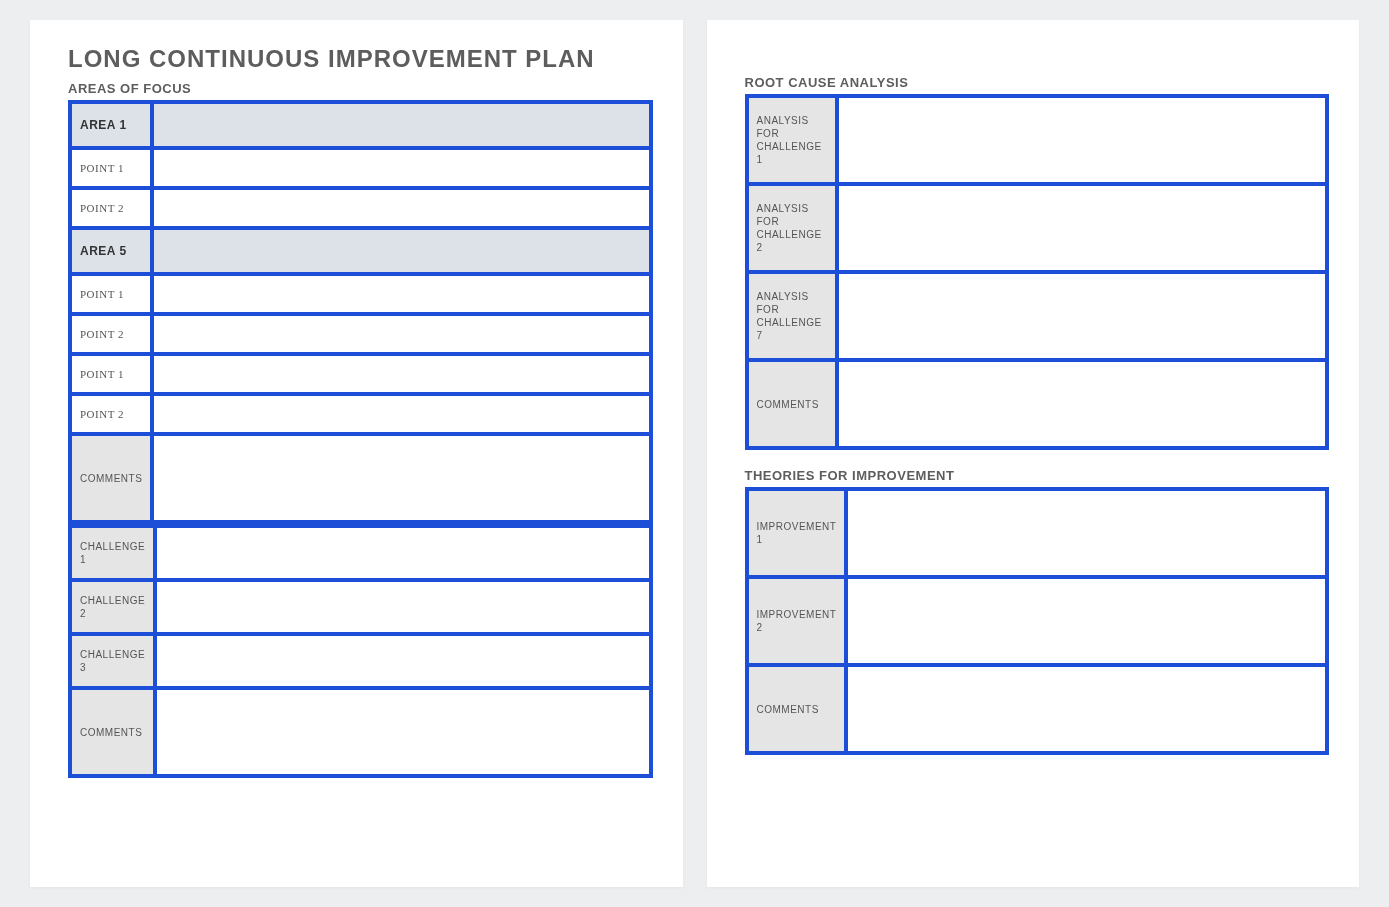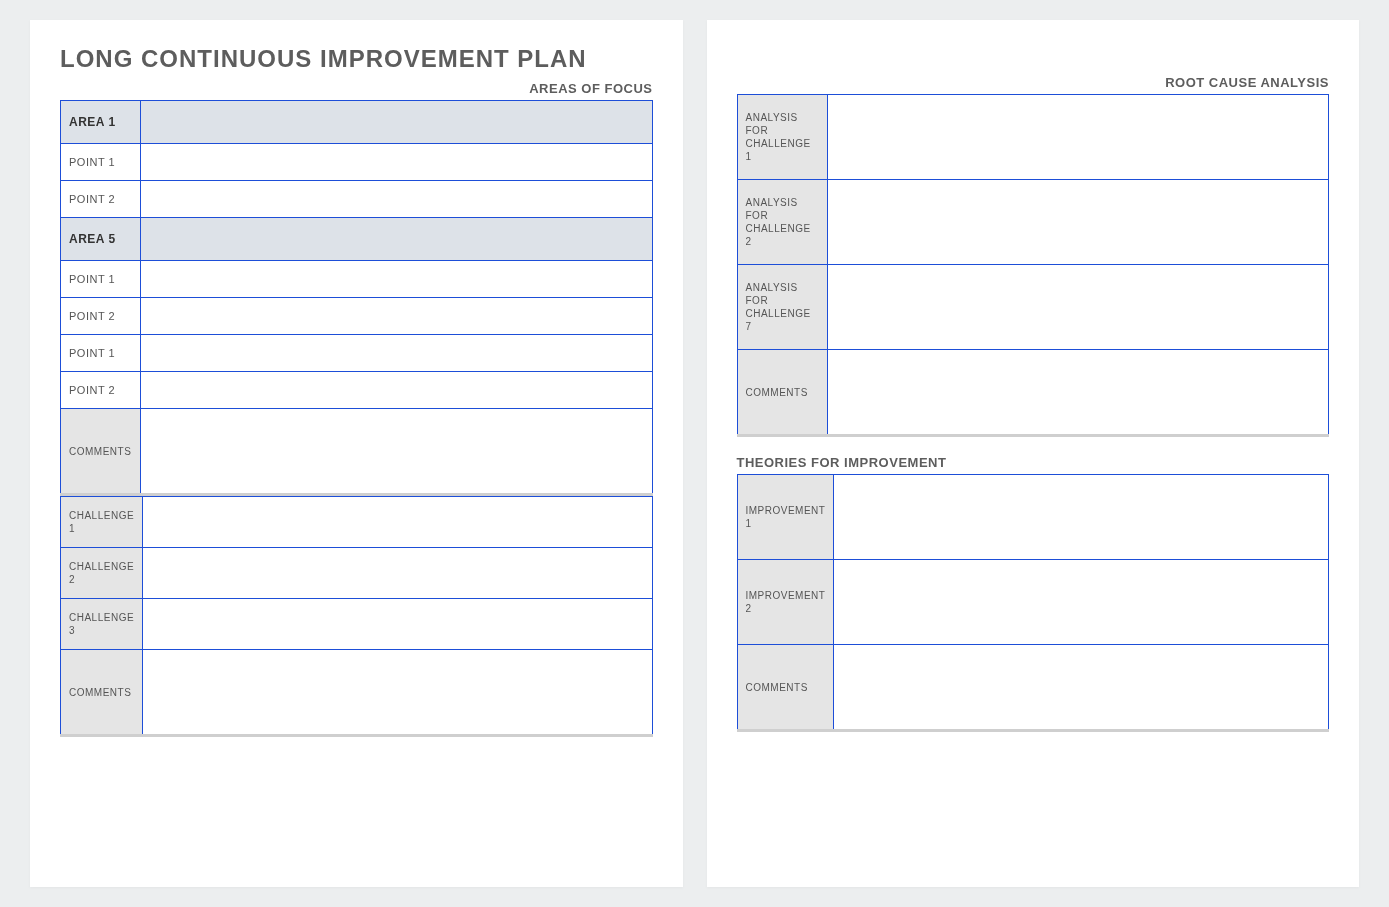--- a/index.html
+++ b/index.html
@@ -8,47 +8,47 @@
     font-family: "Century Gothic", "Futura", "Avant Garde", sans-serif;
     width: 1389px;
     height: 907px;
     padding: 20px 30px;
     display: flex;
     gap: 24px;
   }
   .page {
     background: #fff;
     flex: 1;
-    padding: 25px 30px 30px 30px;
+    padding: 25px 30px 30px 38px;
     box-shadow: 0 1px 3px rgba(0,0,0,0.04);
   }
   .page-title {
     font-size: 24px;
     font-weight: bold;
     letter-spacing: 1px;
     color: #5d5d5d;
     margin-bottom: 8px;
   }
   .section-title {
     font-size: 13px;
     font-weight: bold;
     letter-spacing: 0.5px;
     color: #5d5d5d;
     margin-bottom: 4px;
     margin-top: 18px;
   }
-  .section-title.first { margin-top: 0; text-align: right; }
+  .section-title.first { margin-top: 0; }
   table.plan {
     width: 100%;
     border-collapse: collapse;
     border: 1px solid #cfcfcf;
     border-bottom: 3px solid #cfcfcf;
   }
   table.plan td {
-    border: 1px solid #1d4ed8;
+    border: 4px solid #1d4ed8;
     vertical-align: middle;
   }
   td.label-cell {
     width: 80px;
     background: #e5e5e5;
     font-size: 10px;
     color: #555;
     letter-spacing: 0.5px;
     padding: 10px 8px;
     line-height: 1.3;
@@ -84,20 +84,21 @@
   td.area-input input { height: 42px; }
   td.xtall input { height: 84px; }
   td.mtall input { height: 50px; }
   td.point-cell {
     width: 80px;
     background: #fff;
     font-size: 11px;
     color: #555;
     letter-spacing: 0.5px;
     padding: 12px 8px;
+    font-family: Liberation Serif, serif;
   }
   tr.dashed-top td { border-top-style: dashed; }
   .page.right { padding-top: 55px; }
 </style>
 </head>
 <body>
 
 <div class="page">
   <div class="page-title">LONG CONTINUOUS IMPROVEMENT PLAN</div>
 

